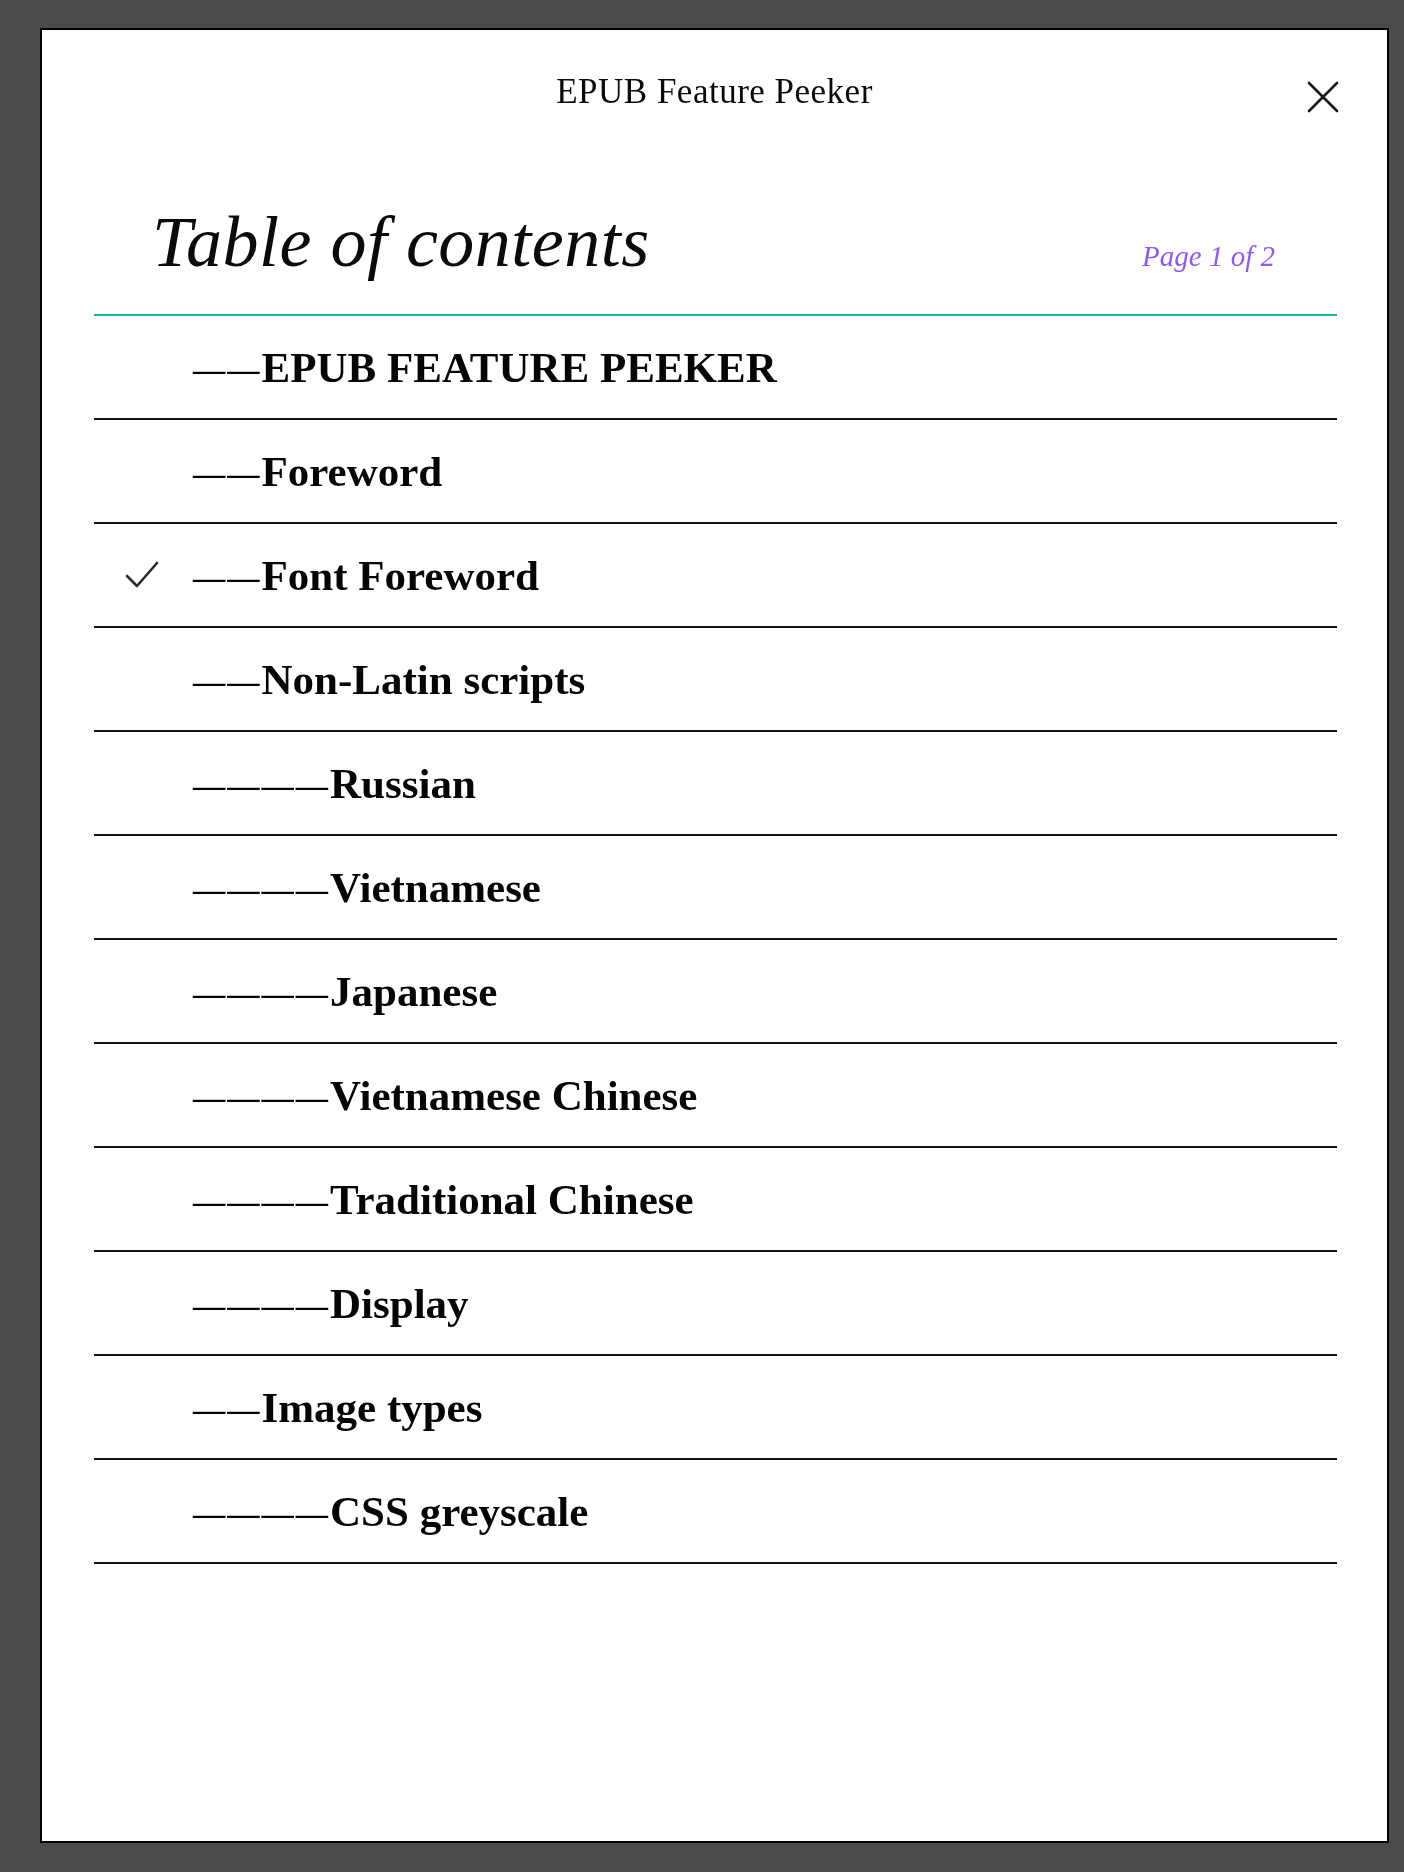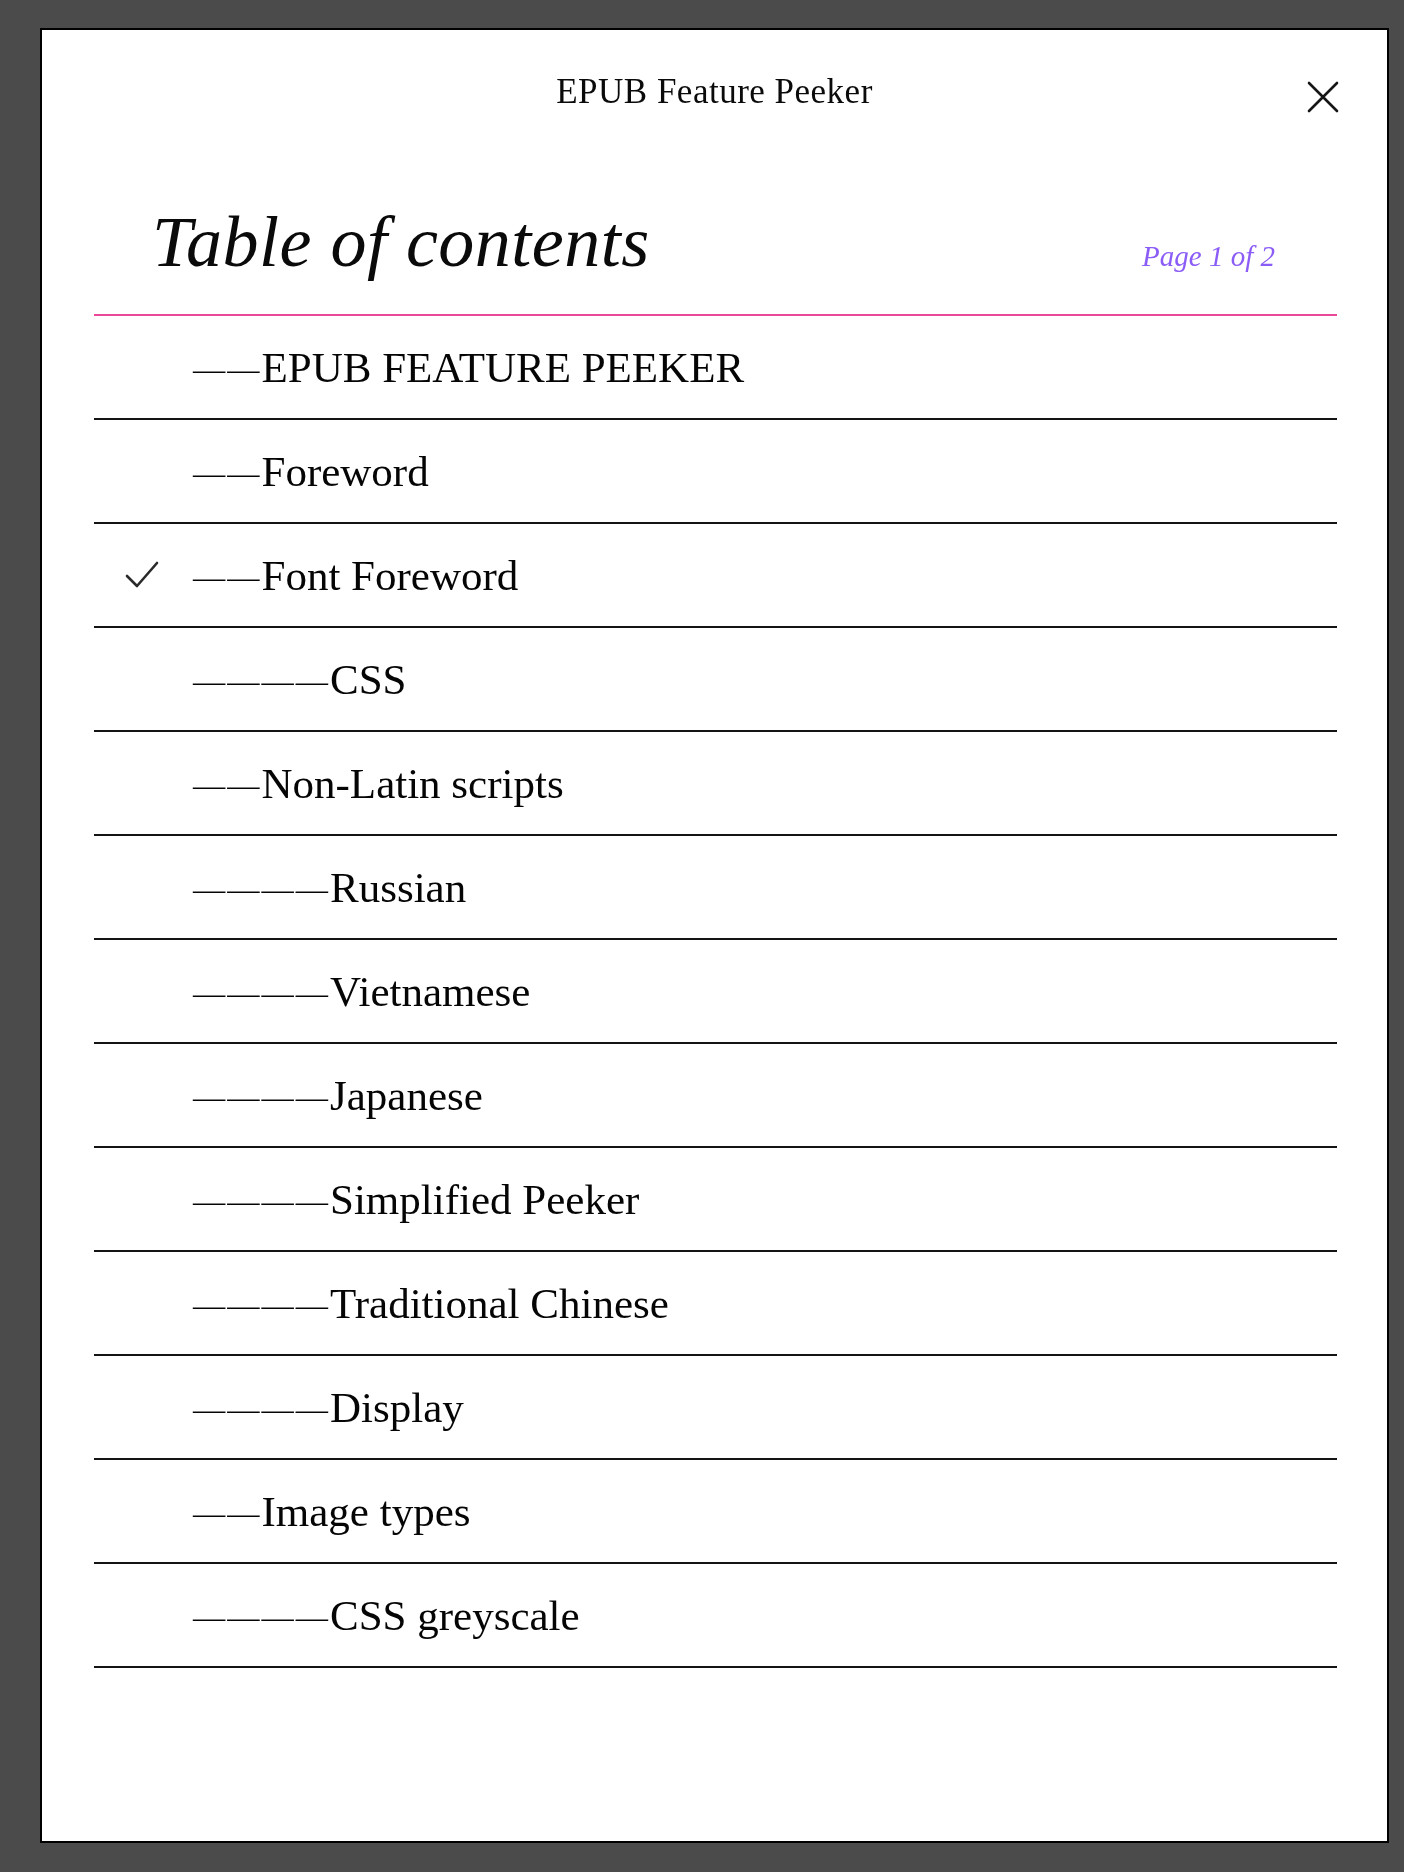--- a/index.html
+++ b/index.html
@@ -90,21 +90,22 @@
 
   
   .toc-list {
     position: absolute;
     top: 284px;
     left: 52px;
     right: 50px;
     margin: 0;
     padding: 0;
     list-style: none;
-    border-top: 2px solid #ec4899;
+    border-top: 2px solid #14b8a6;
+    font-weight: bold;
   }
   .toc-row {
     position: relative;
     height: 104px;
     box-sizing: border-box;
     border-bottom: 2px solid #141414;
     display: flex;
     align-items: center;
     padding-left: 99px;
     font-size: 43px;
@@ -167,26 +168,20 @@
             <path d="M2 16 L12 26 L32 3" stroke="#2a2a2a" stroke-width="2.6" fill="none" stroke-linecap="round" stroke-linejoin="round"></path>
           </svg>
         </span>
         <span class="entry-text">
           <span class="dashes">——</span><span class="label">Font Foreword</span>
         </span>
       </li>
         <li class="toc-row">
 
         <span class="entry-text">
-          <span class="dashes">————</span><span class="label">CSS</span>
-        </span>
-      </li>
-        <li class="toc-row">
-
-        <span class="entry-text">
           <span class="dashes">——</span><span class="label">Non-Latin scripts</span>
         </span>
       </li>
         <li class="toc-row">
 
         <span class="entry-text">
           <span class="dashes">————</span><span class="label">Russian</span>
         </span>
       </li>
         <li class="toc-row">
@@ -197,21 +192,21 @@
       </li>
         <li class="toc-row">
 
         <span class="entry-text">
           <span class="dashes">————</span><span class="label">Japanese</span>
         </span>
       </li>
         <li class="toc-row">
 
         <span class="entry-text">
-          <span class="dashes">————</span><span class="label">Simplified Peeker</span>
+          <span class="dashes">————</span><span class="label">Vietnamese Chinese</span>
         </span>
       </li>
         <li class="toc-row">
 
         <span class="entry-text">
           <span class="dashes">————</span><span class="label">Traditional Chinese</span>
         </span>
       </li>
         <li class="toc-row">
 

